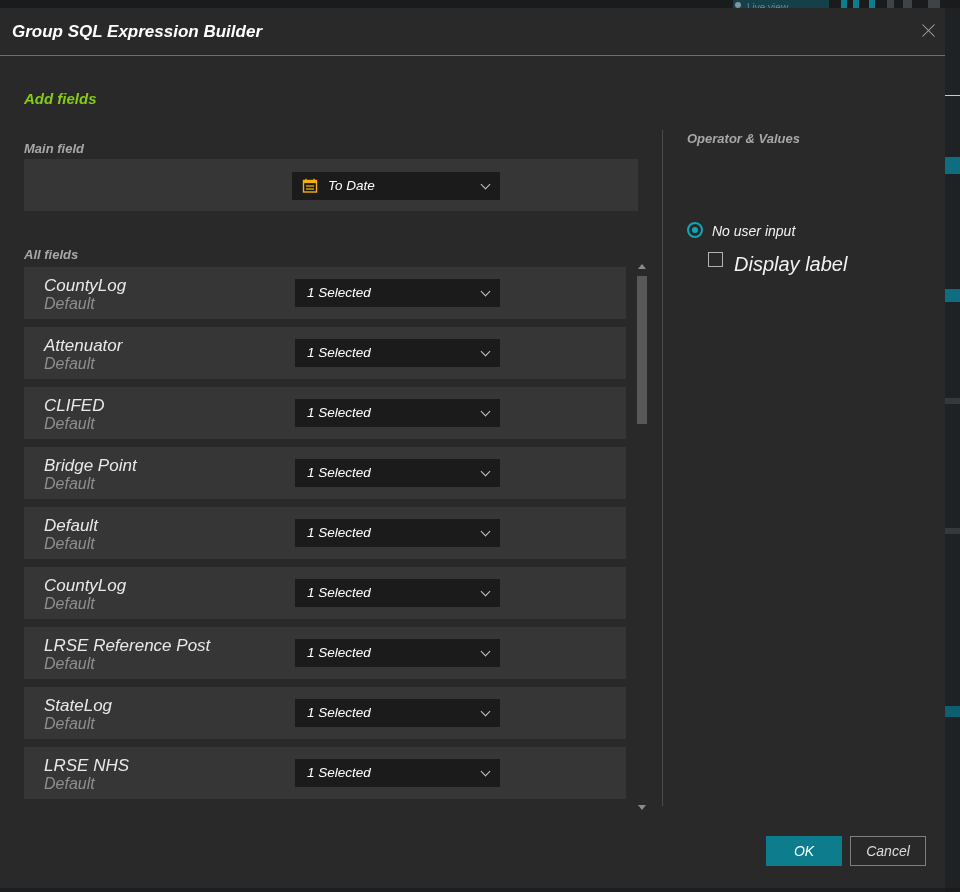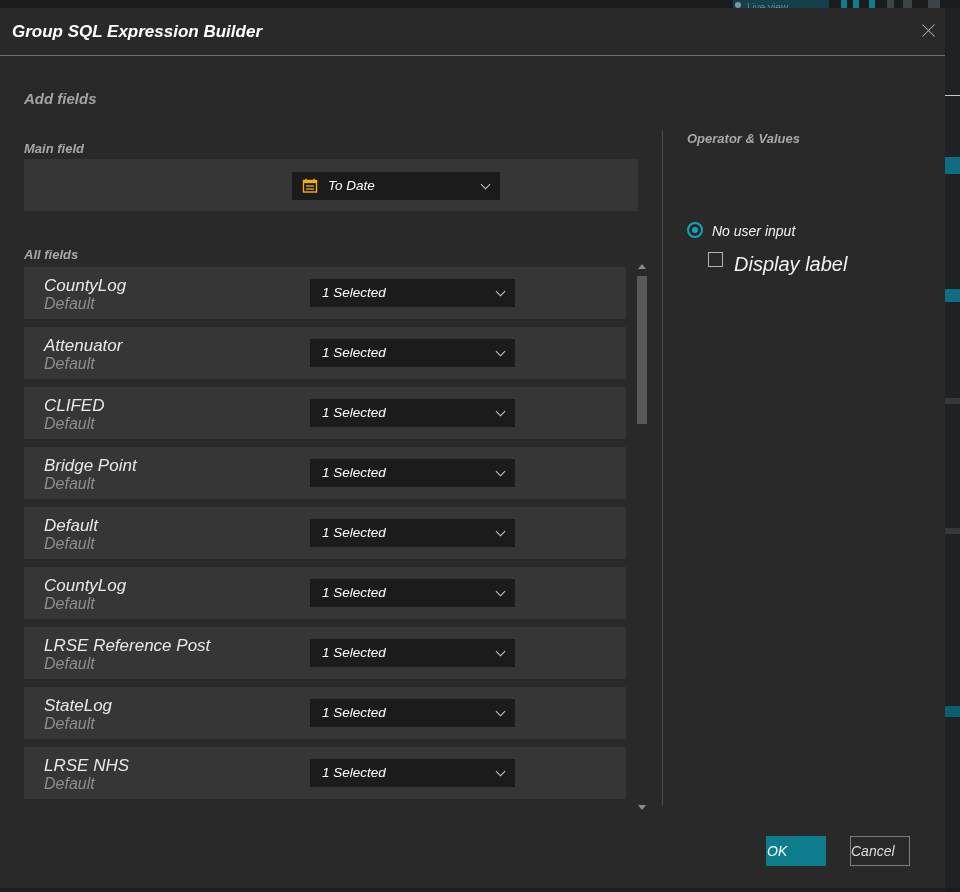--- a/index.html
+++ b/index.html
@@ -20,39 +20,39 @@
   
   .dialog{position:absolute;left:0;top:8px;width:945px;height:880px;background:#292929;font-style:italic;}
   .titlebar{position:absolute;left:0;top:0;width:100%;height:47px;}
   .dialog-title{position:absolute;left:12px;top:0;line-height:47px;color:#ffffff;font-size:17px;font-weight:700;}
   .title-sep{position:absolute;left:0;top:47px;width:100%;height:1px;background:#6f6f6f;}
   .close-btn{position:absolute;right:6px;top:13px;width:20px;height:20px;cursor:pointer;}
   .close-btn span{position:absolute;left:1px;top:9px;width:17px;height:1px;background:#a9a9a9;}
   .close-btn span:first-child{transform:rotate(45deg);}
   .close-btn span:last-child{transform:rotate(-45deg);}
 
-  .h-add{position:absolute;left:24px;top:82px;font-size:15px;font-weight:700;color:#a3a3a3;}
+  .h-add{position:absolute;left:24px;top:82px;font-size:15px;font-weight:700;color:#84cc16;}
   .h-gray{position:absolute;font-size:13px;font-weight:700;color:#a7a7a7;}
 
   .main-panel{position:absolute;left:24px;top:151px;width:614px;height:52px;background:#363636;}
 
   .dd{position:absolute;background:#1b1b1b;color:#ffffff;font-size:13.5px;cursor:pointer;}
   .dd .dd-label{position:absolute;left:12px;top:0;line-height:28px;white-space:nowrap;}
   .chev{position:absolute;right:11px;top:50%;width:7px;height:7px;margin-top:-5px;
         border-right:1.5px solid #c7c7c7;border-bottom:1.5px solid #c7c7c7;transform:rotate(45deg);}
   .dd-main1{left:40px;top:164px;width:240px;height:28px;}
   .dd-main2{left:292px;top:164px;width:208px;height:28px;}
   .dd-main2 .dd-label{left:36px;}
   .cal-icon{position:absolute;left:10px;top:6px;}
 
   .all-list{position:absolute;left:24px;top:259px;width:602px;}
   .field-row{position:relative;width:602px;height:52px;background:#363636;margin-bottom:8px;}
   .row-name{position:absolute;left:20px;top:9px;font-size:17px;color:#e9e9e9;}
   .row-sub{position:absolute;left:20px;top:28px;font-size:16px;color:#8e8e8e;}
-  .dd-row{left:286px;top:12px;width:205px;height:28px;}
+  .dd-row{left:271px;top:12px;width:205px;height:28px;}
 
   
   .sb-track{position:absolute;left:635px;top:252px;width:14px;height:552px;}
   .sb-thumb{position:absolute;left:2px;top:16px;width:10px;height:148px;background:#585858;cursor:pointer;}
   .sb-up,.sb-down{position:absolute;left:3px;width:0;height:0;border-left:4px solid transparent;border-right:4px solid transparent;}
   .sb-up{top:4px;border-bottom:5px solid #8b8b8b;}
   .sb-down{bottom:2px;border-top:5px solid #8b8b8b;}
 
   .v-divider{position:absolute;left:662px;top:122px;width:1px;height:676px;background:#4a4a4a;}
 
@@ -61,21 +61,21 @@
   .dd-operator .dd-label{line-height:26px;}
   .radio-row{position:absolute;left:687px;top:214px;height:18px;cursor:pointer;}
   .radio{position:absolute;left:0;top:0;width:16px;height:16px;border-radius:50%;border:2px solid #12a5b8;background:#292929;}
   .radio::after{content:"";position:absolute;left:3px;top:3px;width:6px;height:6px;border-radius:50%;background:#12a5b8;}
   .radio-label{position:absolute;left:25px;top:1px;font-size:14px;color:#f2f2f2;white-space:nowrap;}
   .check-row{position:absolute;left:708px;top:244px;height:18px;cursor:pointer;}
   .checkbox{position:absolute;left:0;top:0;width:15px;height:15px;border:1px solid #b3b3b3;background:transparent;}
   .check-label{position:absolute;left:26px;top:1px;font-size:20px;color:#f2f2f2;white-space:nowrap;}
 
   
-  .btn{position:absolute;top:828px;width:60px;height:30px;font-size:14px;line-height:28px;cursor:pointer;}
+  .btn{position:absolute;top:828px;width:76px;height:30px;font-size:14px;text-align:center;line-height:28px;cursor:pointer;}
   .btn-ok{left:766px;background:#0d7d8d;color:#ffffff;border:1px solid #0d7d8d;}
   .btn-cancel{left:850px;background:transparent;color:#dcdcdc;border:1px solid #7e7e7e;}
 </style>
 </head>
 <body>
 
 <div class="screen">
 
   <div class="top-strip">
     <div class="live-chip">Live view</div>

